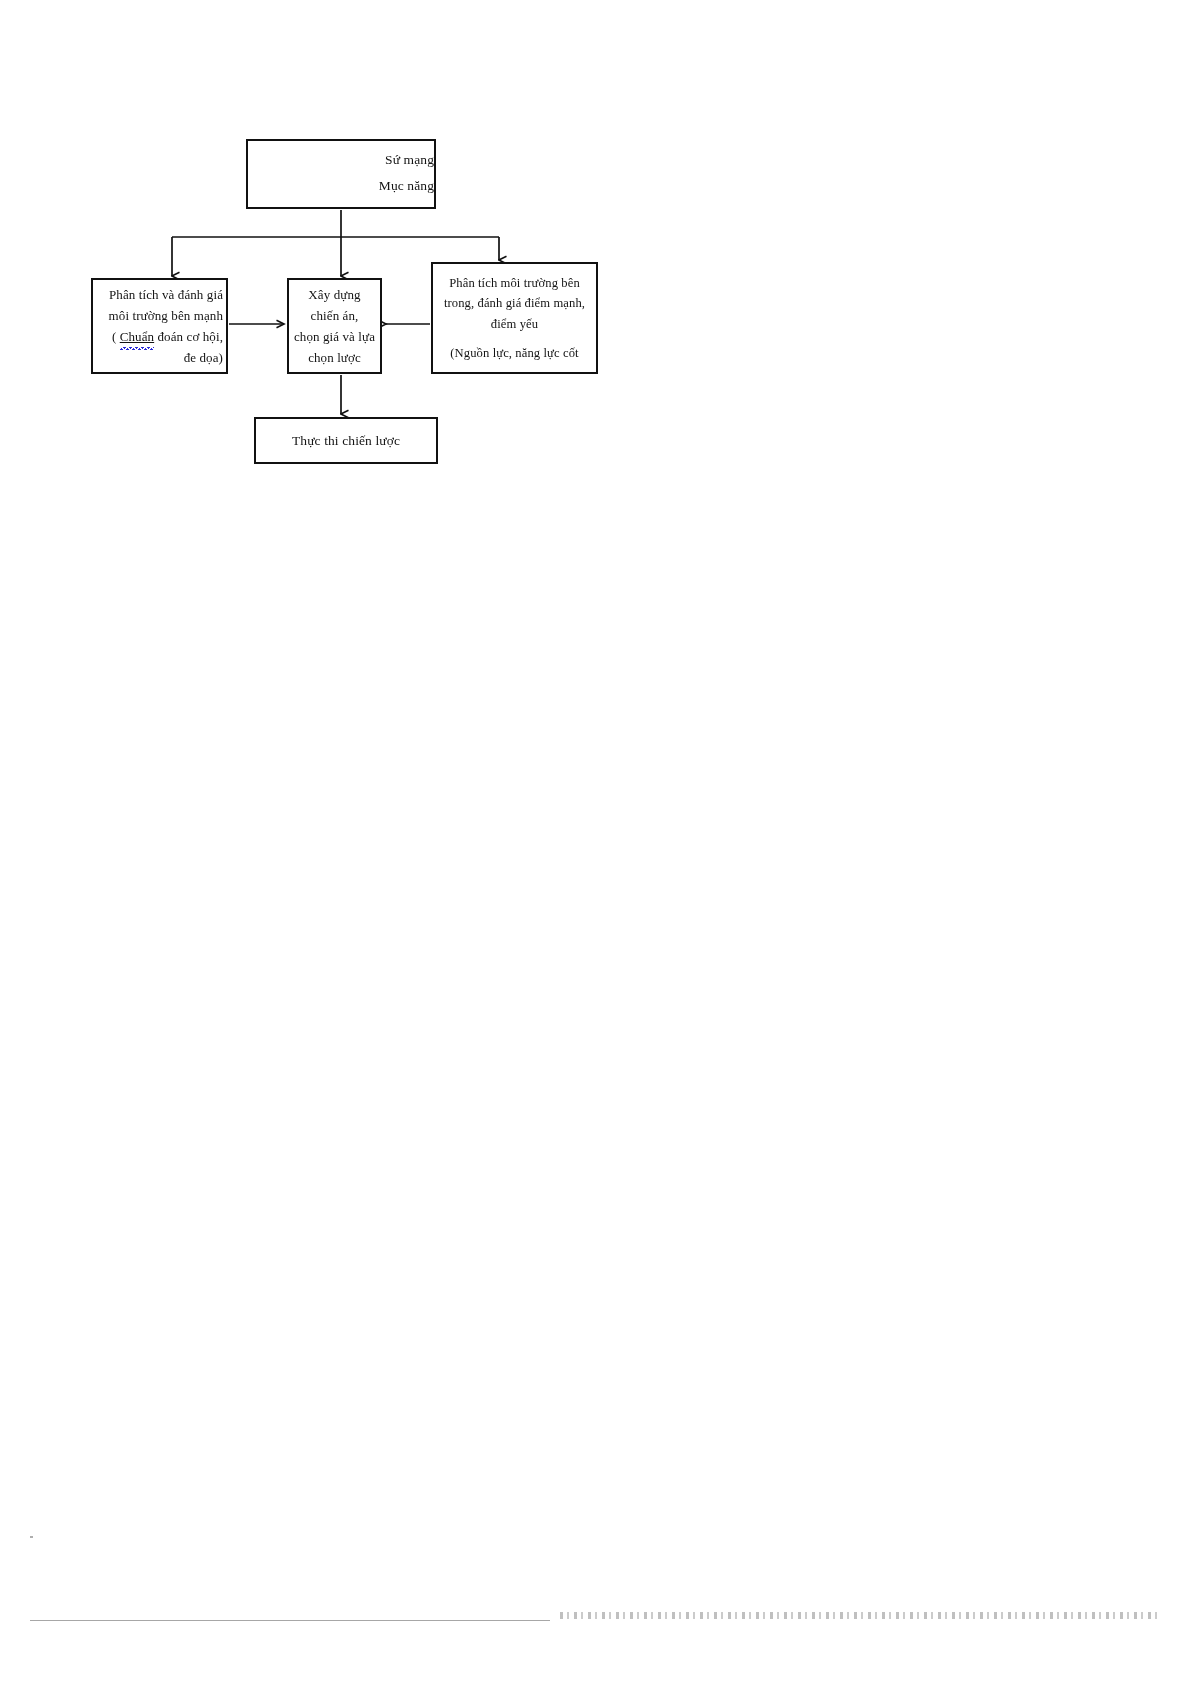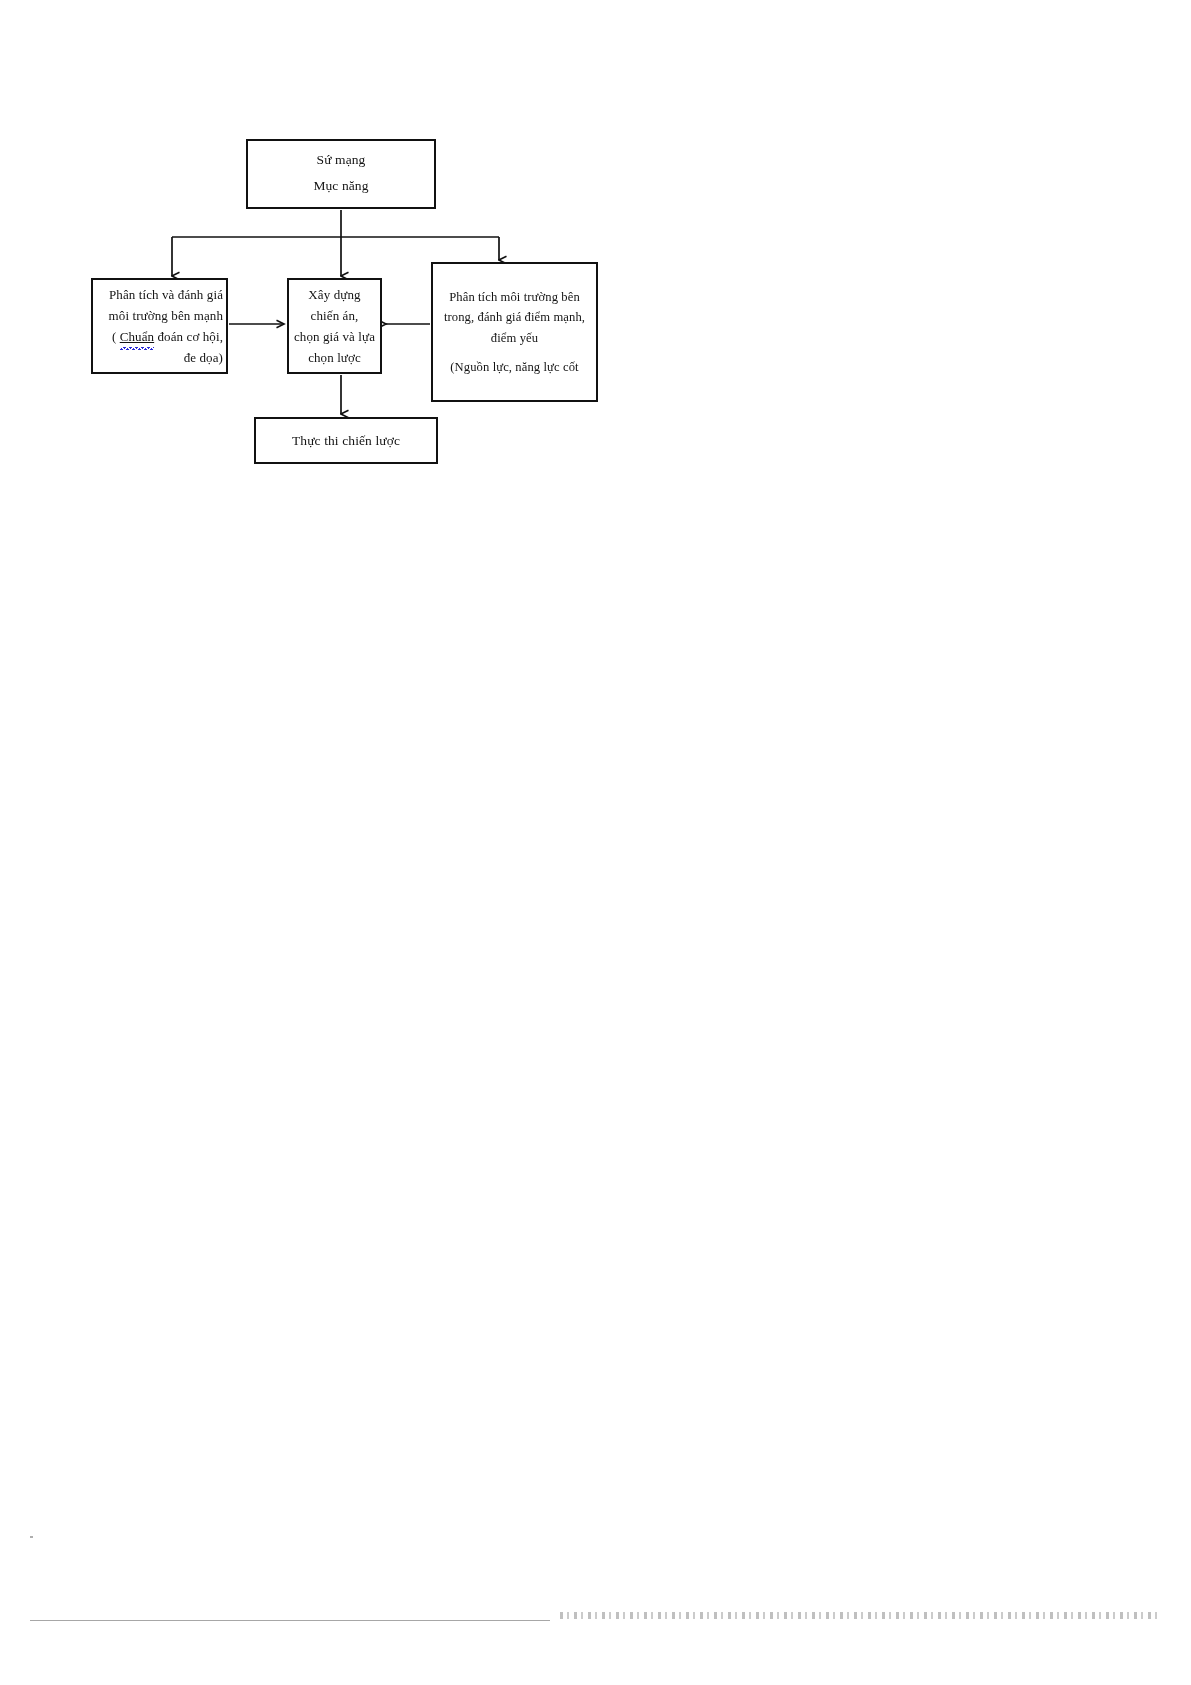--- a/index.html
+++ b/index.html
@@ -46,20 +46,21 @@
 
   
   #node-mission {
     left: 246px;
     top: 139px;
     width: 190px;
     height: 70px;
     font-size: 13.5px;
     justify-content: space-around;
     padding: 6px 0 8px 0;
+    align-items: flex-end;
   }
   #node-mission .ln { line-height: 1.2; }
 
   #node-external {
     left: 91px;
     top: 278px;
     width: 137px;
     height: 96px;
     font-size: 13px;
     padding: 4px 3px;
@@ -72,21 +73,21 @@
     width: 95px;
     height: 96px;
     font-size: 13px;
     padding: 4px 2px;
   }
 
   #node-internal {
     left: 431px;
     top: 262px;
     width: 167px;
-    height: 140px;
+    height: 112px;
     font-size: 12.6px;
     padding: 5px 3px;
   }
   #node-internal .gap {
     height: 9px;
   }
 
   #node-implement {
     left: 254px;
     top: 417px;

